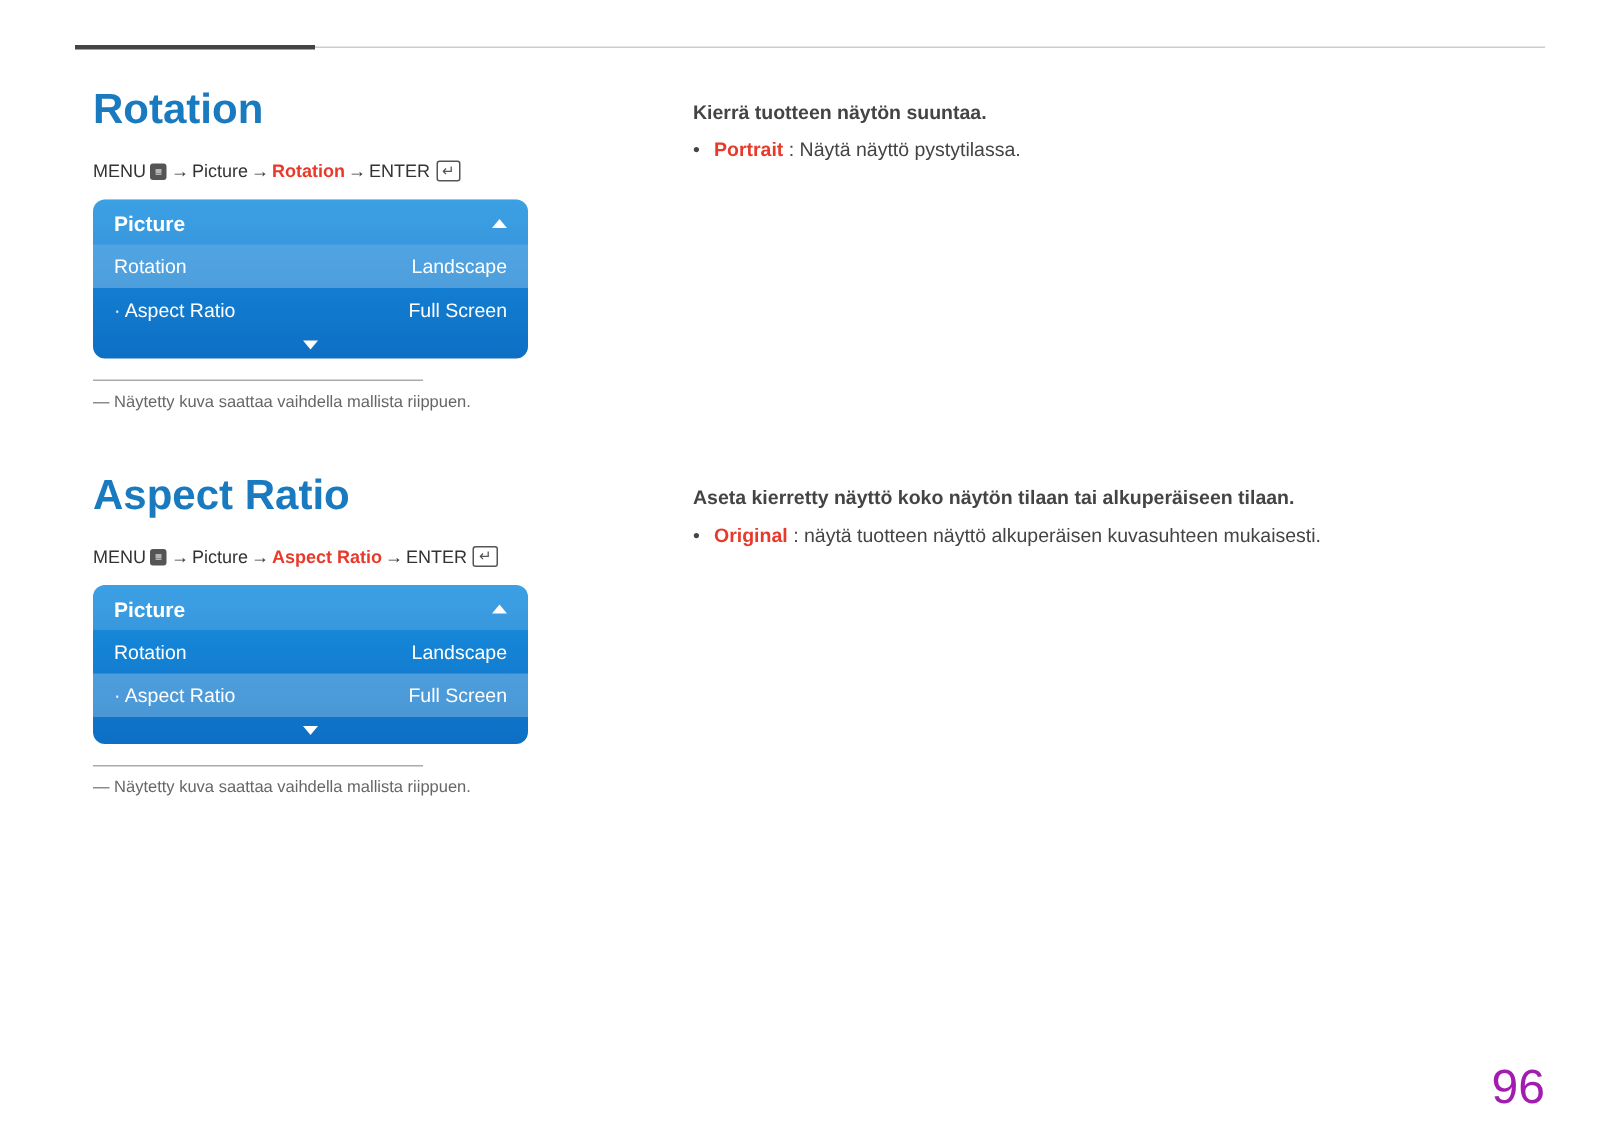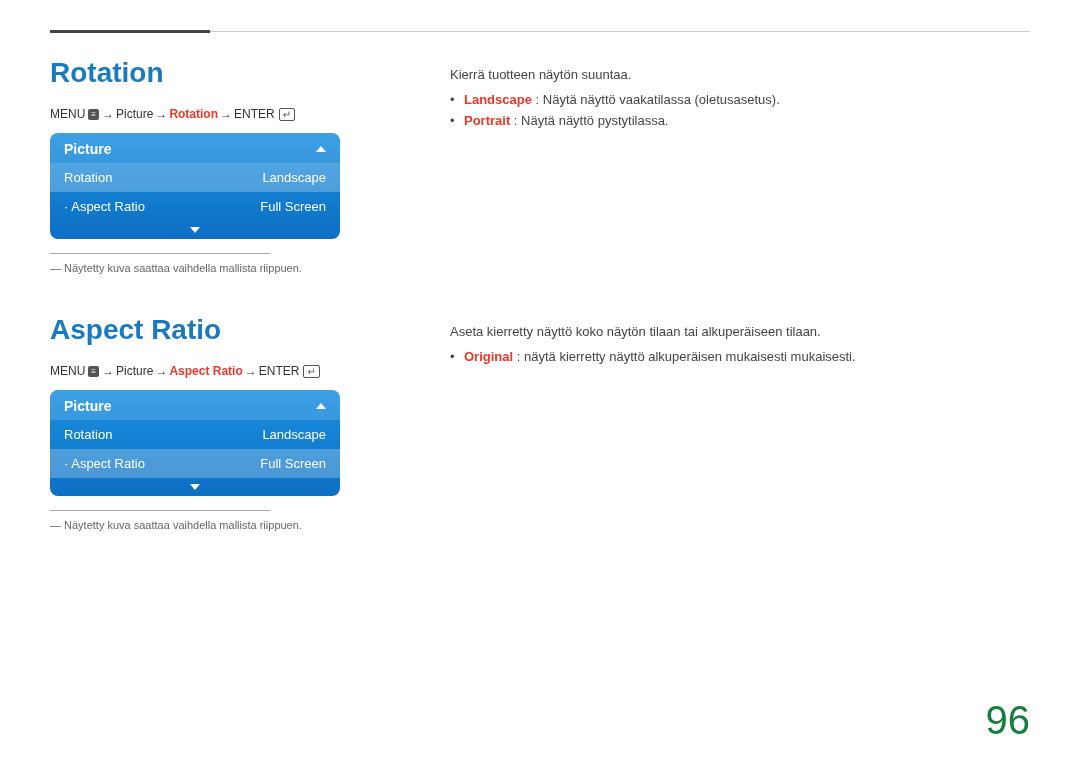--- a/index.html
+++ b/index.html
@@ -31,20 +31,21 @@
     }
     .rule-light {
       height: 1px;
       background: #ccc;
       flex: 1;
     }
 
     .two-col {
       display: flex;
       gap: 40px;
+      margin-left: 12px;
     }
 
     .left-col {
       width: 360px;
       flex-shrink: 0;
     }
 
     .right-col {
       flex: 1;
       padding-top: 10px;
@@ -174,20 +175,21 @@
     
     .section-block {
       margin-bottom: 40px;
     }
 
     
     .right-intro {
       font-size: 13px;
       color: #444;
       margin-bottom: 10px;
+      font-weight: bold;
     }
 
     .bullet-list {
       list-style: none;
       padding: 0;
       margin: 0;
     }
 
     .bullet-list li {
       font-size: 13px;
@@ -224,22 +226,22 @@
     .note-line .term-red {
       color: #e8392a;
       font-weight: bold;
     }
 
     
     .page-number {
       position: absolute;
       bottom: 20px;
       right: 50px;
-      font-size: 40px;
-      color: #15803d;
+      font-size: 32px;
+      color: #a21caf;
       font-weight: 300;
     }
 
     .menu-path-normal {
       color: #333;
     }
   </style>
 </head>
 <body>
 
@@ -285,24 +287,20 @@
           </div>
         </div>
 
         <div class="section-divider"></div>
         <p class="note-text">― Näytetty kuva saattaa vaihdella mallista riippuen.</p>
       </div>
 
       <div class="right-col">
         <p class="right-intro">Kierrä tuotteen näytön suuntaa.</p>
         <ul class="bullet-list">
-          <li>
-            <span class="term">Landscape</span>
-            <span>: Näytä näyttö vaakatilassa (oletusasetus).</span>
-          </li>
           <li>
             <span class="term">Portrait</span>
             <span>: Näytä näyttö pystytilassa.</span>
           </li>
         </ul>
       </div>
     </div>
   </div>
 
   <div class="section-block">
@@ -342,21 +340,21 @@
 
         <div class="section-divider"></div>
         <p class="note-text">― Näytetty kuva saattaa vaihdella mallista riippuen.</p>
       </div>
 
       <div class="right-col">
         <p class="right-intro">Aseta kierretty näyttö koko näytön tilaan tai alkuperäiseen tilaan.</p>
         <ul class="bullet-list">
           <li>
             <span class="term">Original</span>
-            <span>: näytä kierretty näyttö alkuperäisen mukaisesti mukaisesti.</span>
+            <span>: näytä tuotteen näyttö alkuperäisen kuvasuhteen mukaisesti.</span>
           </li>
         </ul>
       </div>
     </div>
   </div>
 </div>
 
 <div class="page-number">96</div>
 
 </body></html>

